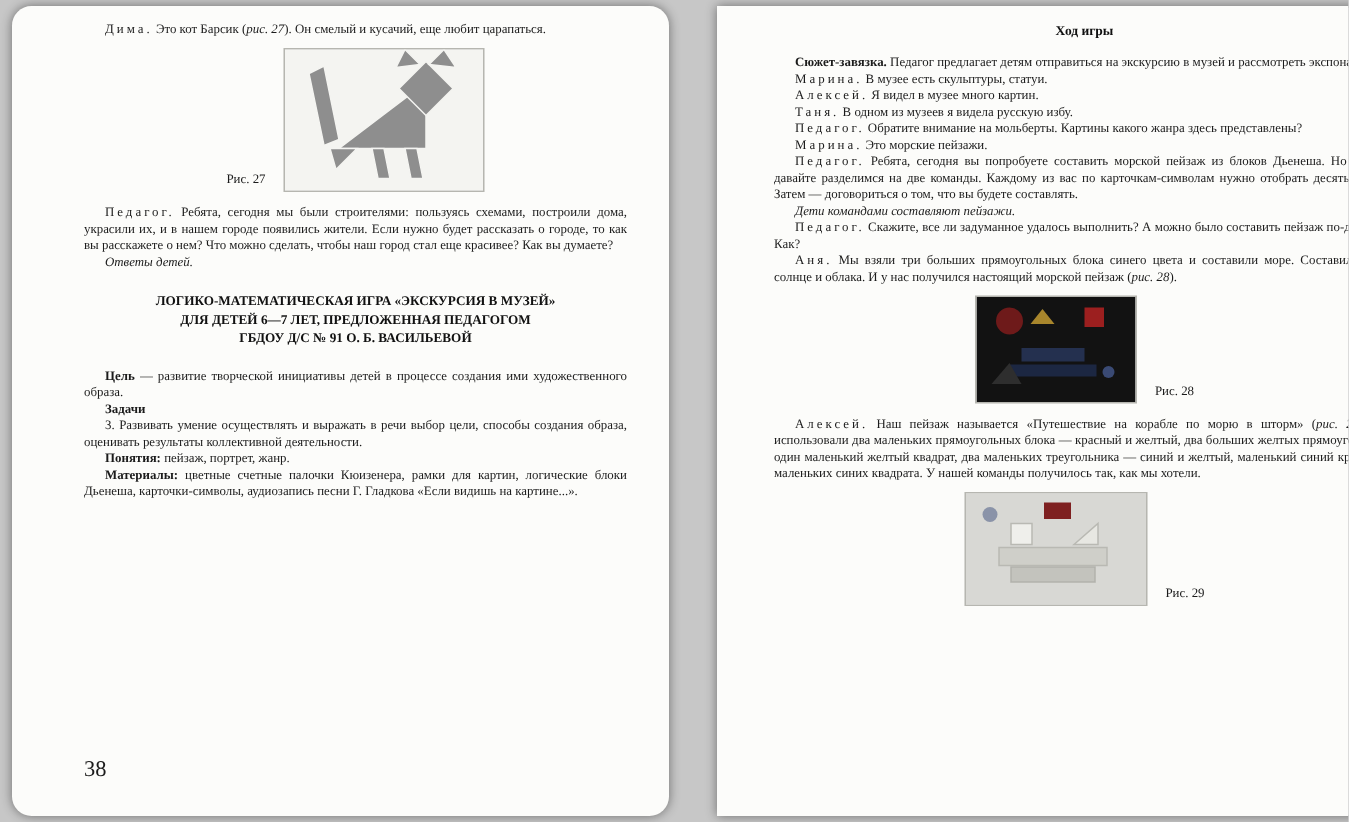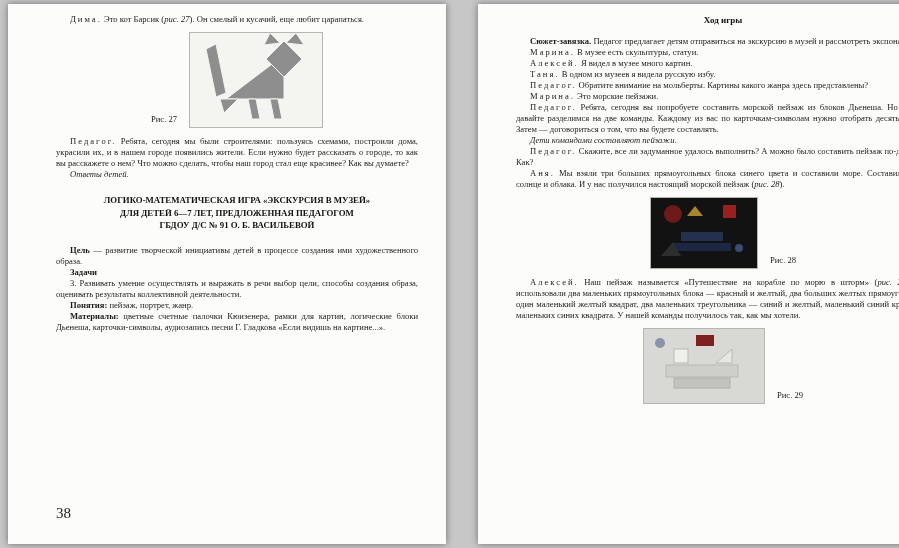--- a/index.html
+++ b/index.html
@@ -1,18 +1,18 @@
 <!DOCTYPE html>
 <html><head>
 <meta charset="utf-8">
 <style>
   html,body{margin:0;padding:0;background:#c7c7c7;font-family:"Liberation Serif", serif;}
   .spread{position:relative;width:899px;height:548px;background:#c7c7c7;overflow:hidden;}
   .page{position:absolute;top:4px;height:540px;background:#fcfcfa;box-shadow:0 0 7px rgba(0,0,0,0.45);}
-  .page-left{left:8px;width:438px;}
+  .page-left{left:8px;width:438px;border-radius:13px;}
   .page-right{left:478px;width:488px;}
   .inner{position:relative;width:100%;height:100%;box-sizing:border-box;}
   .page-left .inner{padding:10px 28px 0 48px;}
   .page-right .inner{padding:10px 36px 0 38px;}
   .para{margin:0;font-size:8.6px;line-height:11px;color:#1b1b1b;text-align:justify;text-indent:14px;}
   .spaced{letter-spacing:2px;}
   .it{font-style:italic;}
   .b{font-weight:bold;}
   .heading{font-weight:bold;text-align:center;font-size:8.8px;line-height:12.5px;margin:14px 0 13px;color:#111;}
   .page-header{font-weight:bold;text-align:center;font-size:9px;line-height:12px;margin:0 0 10px;color:#111;}

